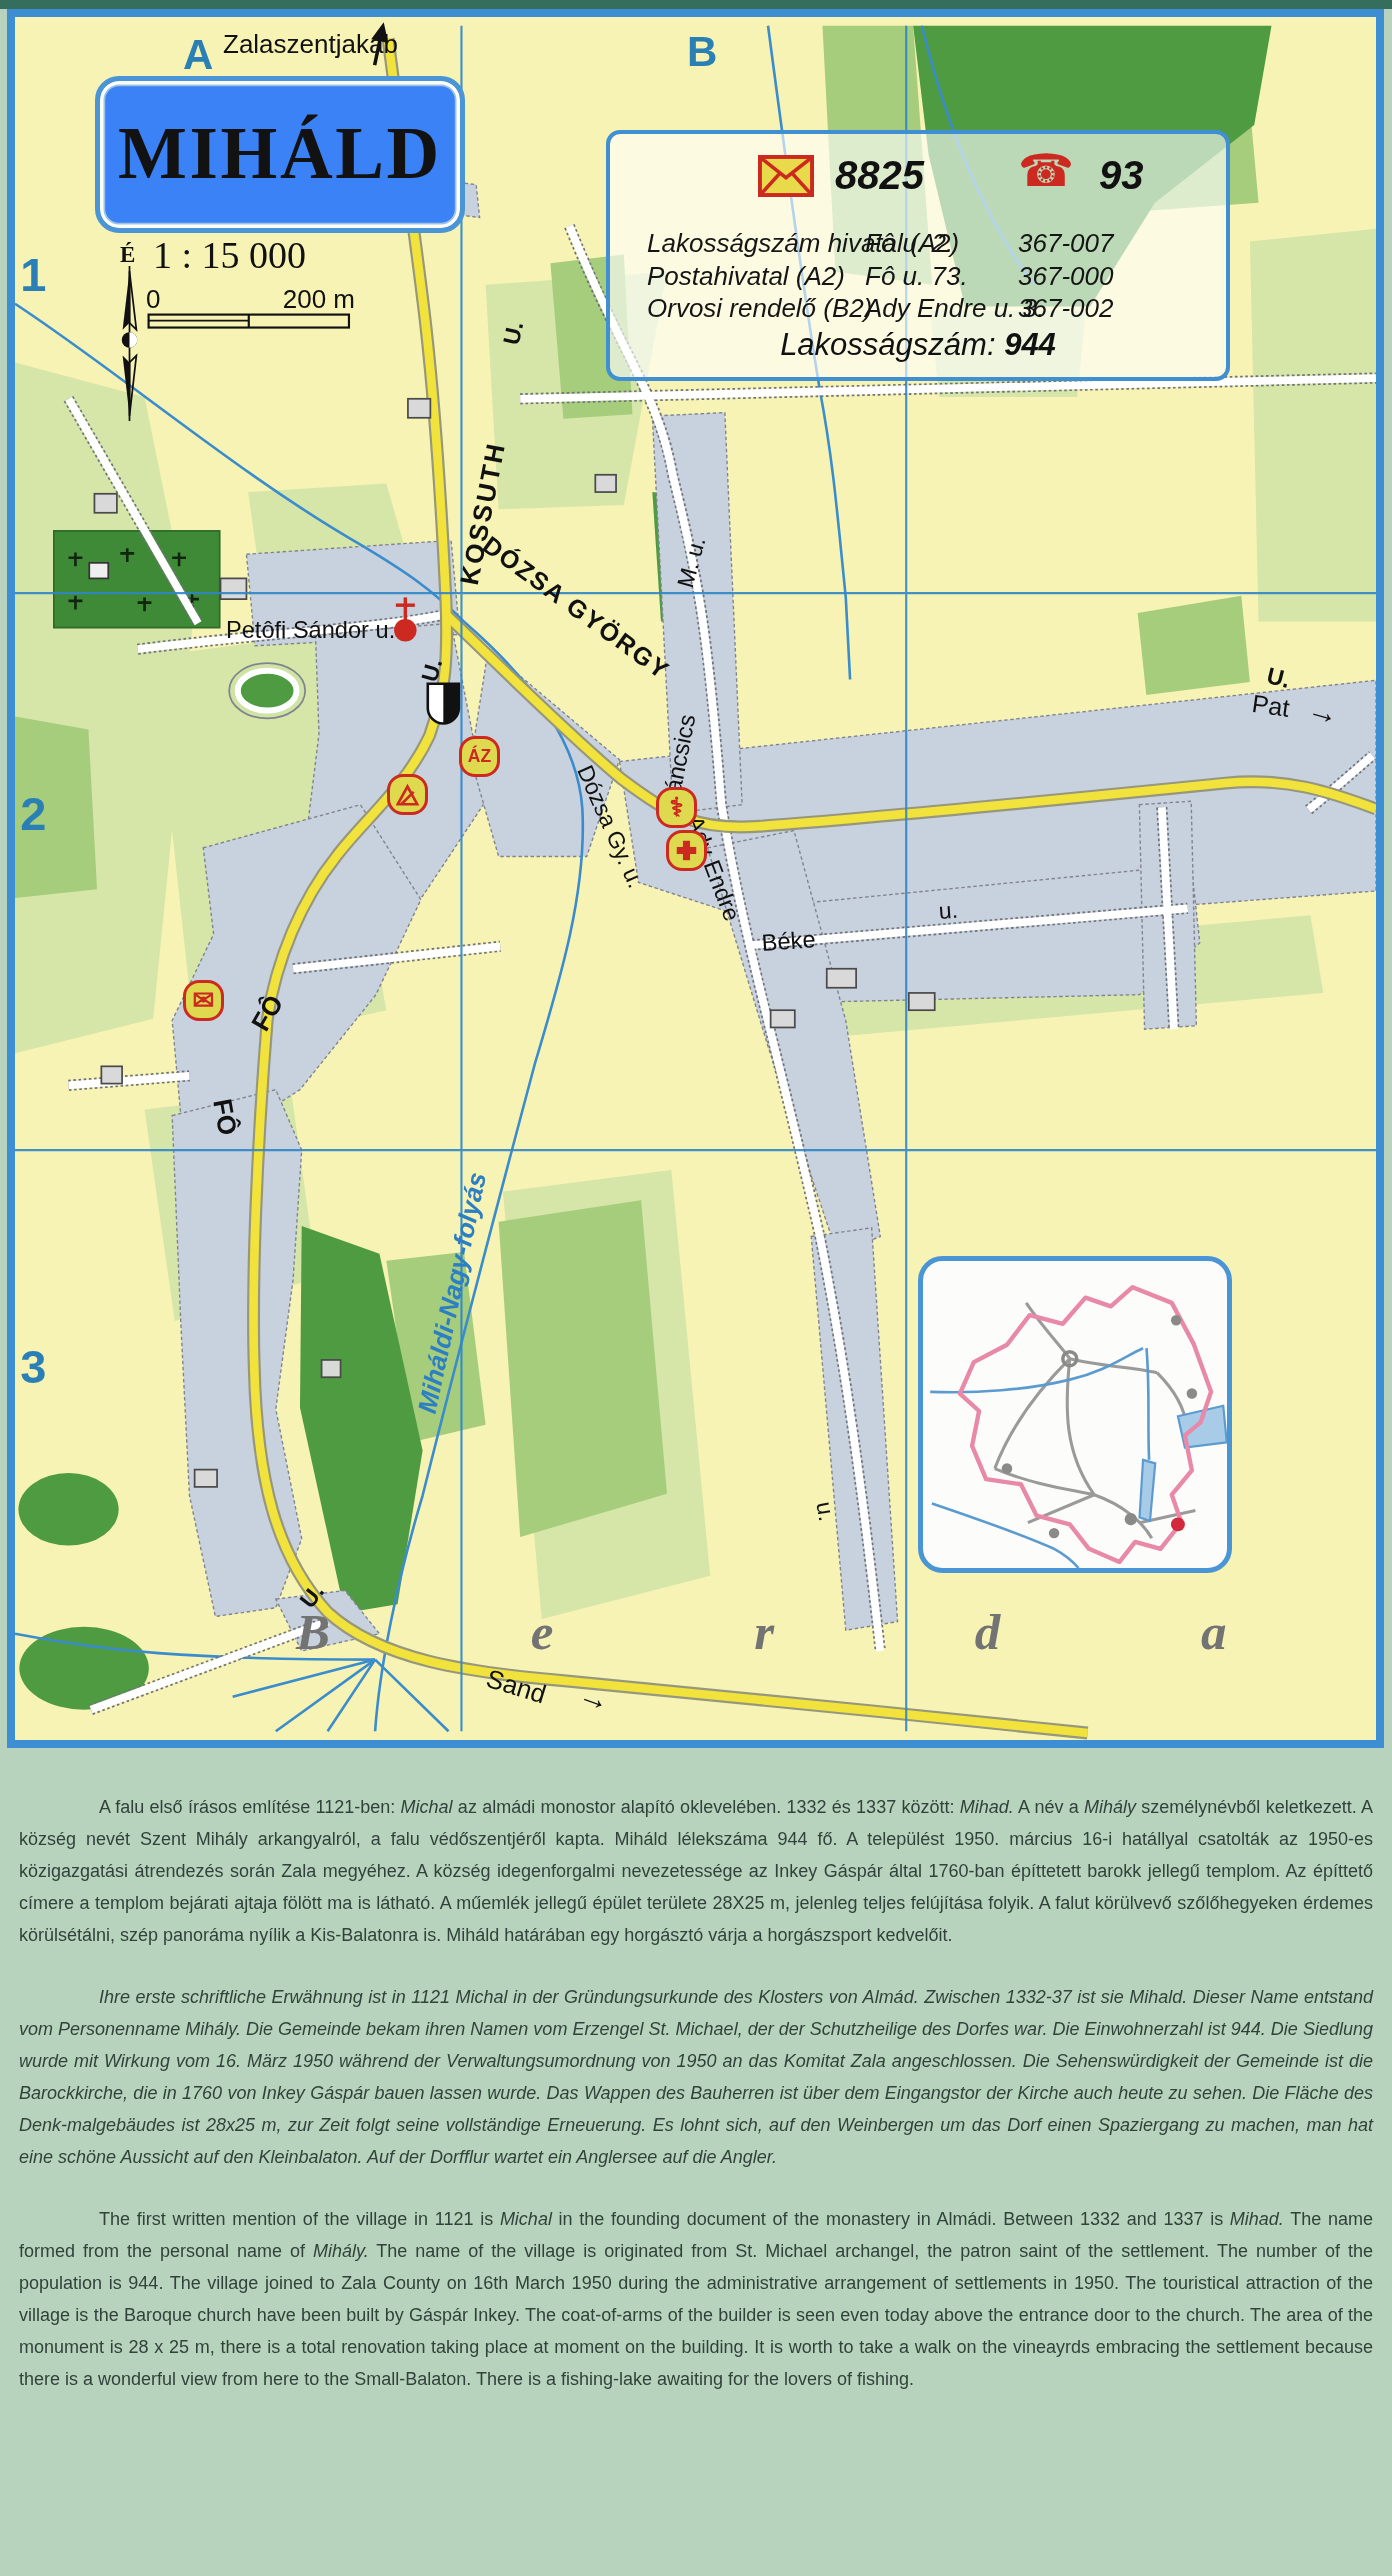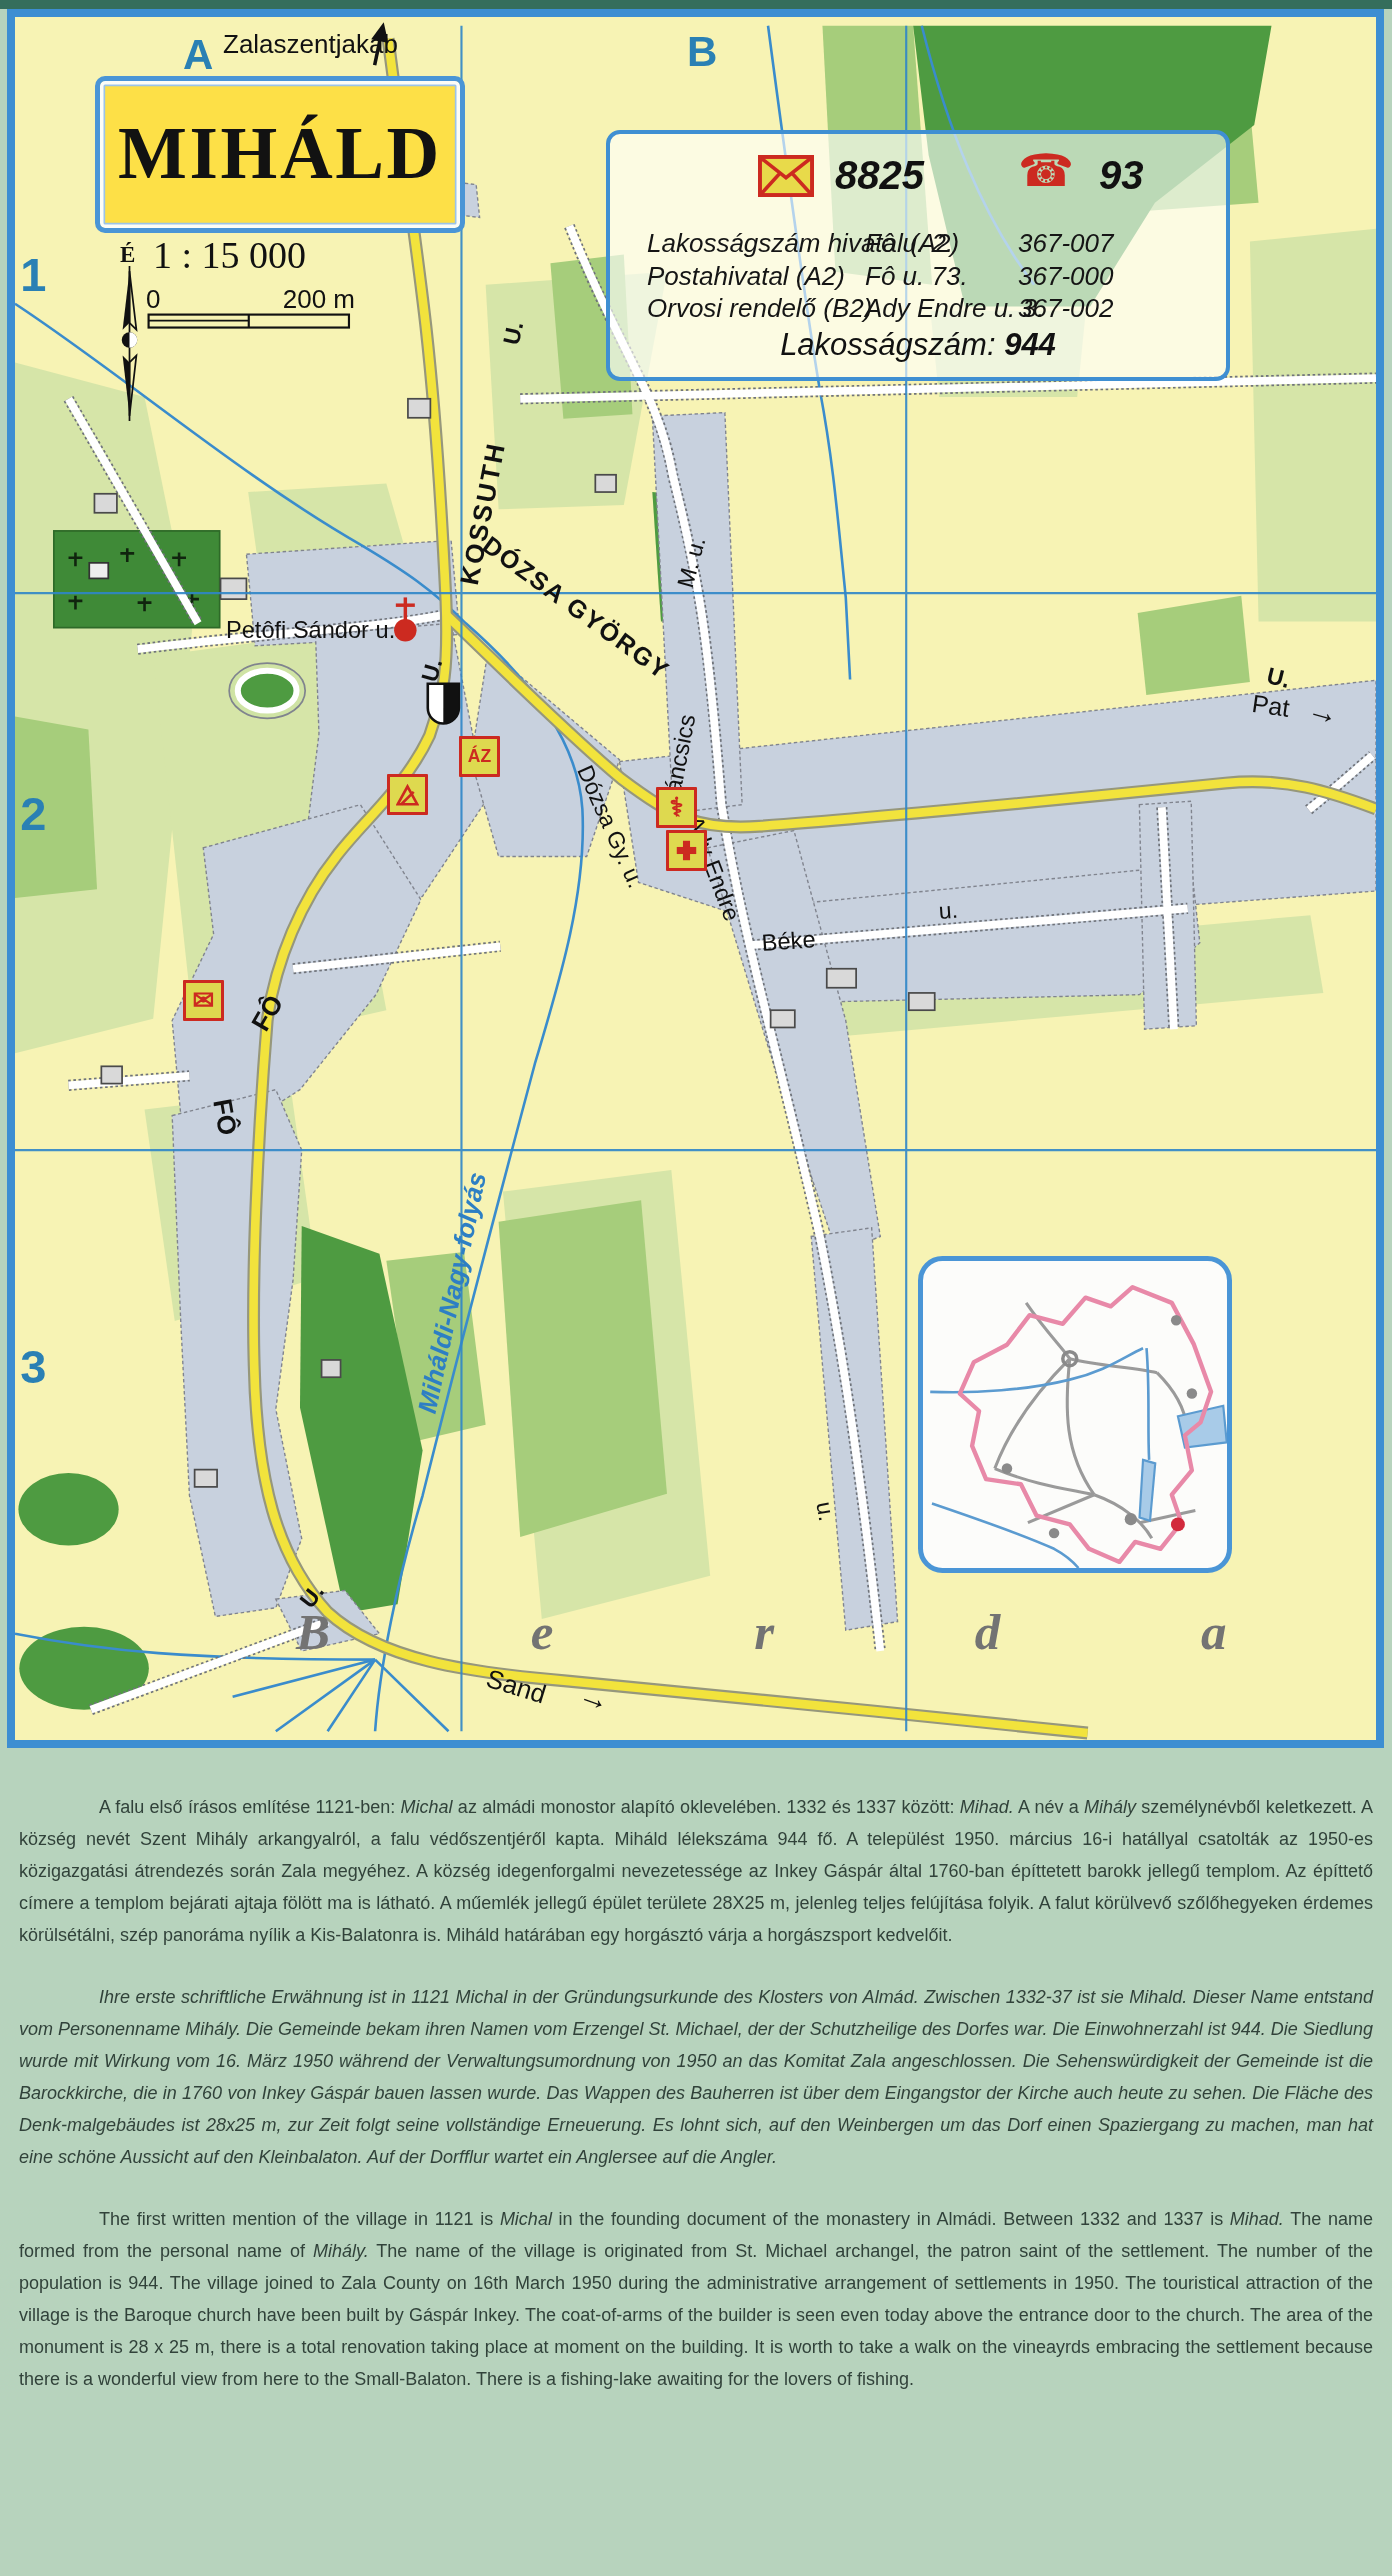--- a/index.html
+++ b/index.html
@@ -21,21 +21,21 @@
     font-size:23px;white-space:nowrap;line-height:1;
   }
   .maplabel.bold{font-weight:bold;}
   .grid-letter{
     position:absolute;color:#2a80b4;font-weight:bold;
     font-size:42px;line-height:1;
   }
   
   #title-box{
     position:absolute;left:80px;top:59px;width:360px;height:147px;
-    background:#fde047;border:5.2px solid #4a95d6;border-radius:10px;
+    background:#3b82f6;border:5.2px solid #4a95d6;border-radius:24px;
     box-shadow:inset 0 0 0 3.5px #fdfdf6, inset 0 0 0 5.2px #9cc4e8;
     display:flex;align-items:center;justify-content:center;
   }
   #title-box .t{
     font-family:"Liberation Serif",serif;font-weight:bold;
     font-size:73px;letter-spacing:2.6px;color:#121212;
   }
   
   #info-box{
     position:absolute;left:591px;top:113px;width:616px;height:243px;
@@ -55,21 +55,21 @@
   .pop-line b{font-weight:bold;margin-top:35px;}
   
   #scale-text{position:absolute;left:138px;top:216px;font-family:"Liberation Serif",serif;font-size:38px;color:#111;}
   #scalebar{position:absolute;left:131px;top:267px;}
   #scalebar .nums{position:relative;width:209px;height:28px;font-size:26px;color:#111;}
   #scalebar .n0{position:absolute;left:0;}
   #scalebar .n200{position:absolute;right:0;}
   #north-label{position:absolute;left:105px;top:225px;font-family:"Liberation Serif",serif;font-weight:bold;font-size:23px;color:#111;}
   
   .poi{
-    position:absolute;width:35px;height:35px;border-radius:1px;
+    position:absolute;width:35px;height:35px;border-radius:16px;
     background:#ded94f;border:3.5px solid #cc2a20;
     display:flex;align-items:center;justify-content:center;
     color:#cc2a20;font-weight:bold;
   }
   
   #inset{
     position:absolute;left:903px;top:1239px;width:304px;height:307px;
     background:#fcfcfa;border:5.2px solid #4a95d6;border-radius:24.4px;overflow:hidden;
   }
   

